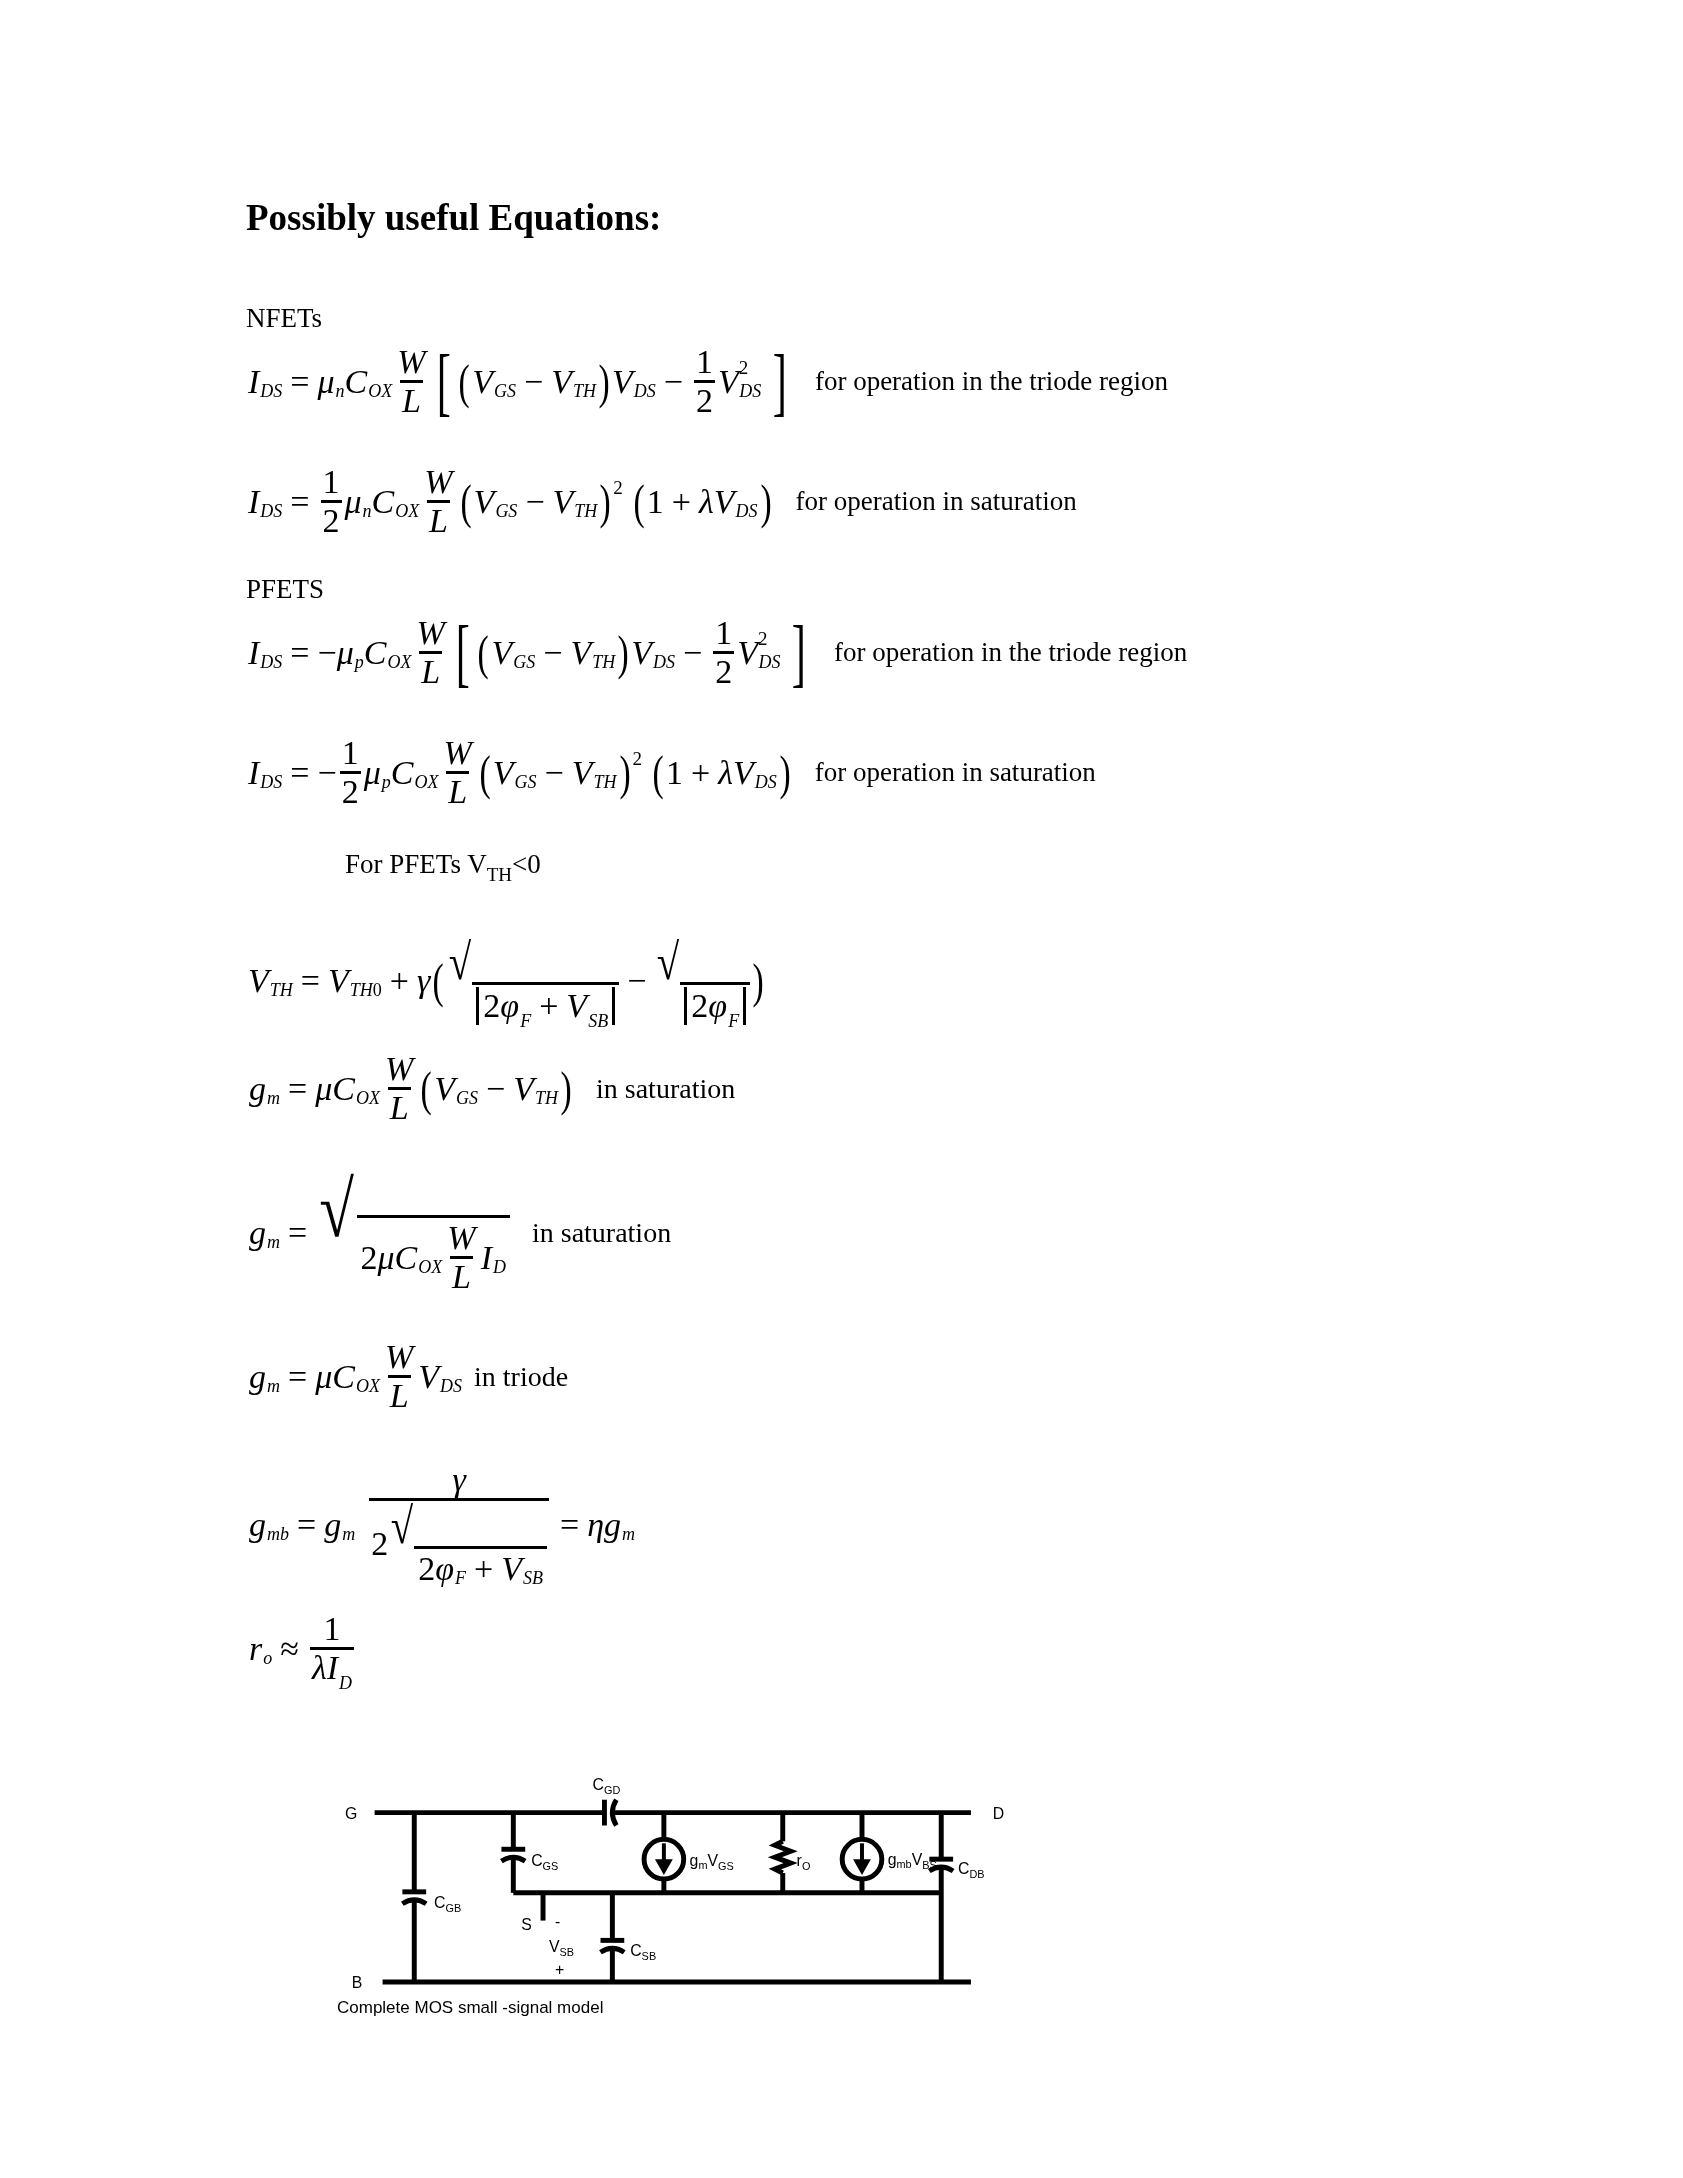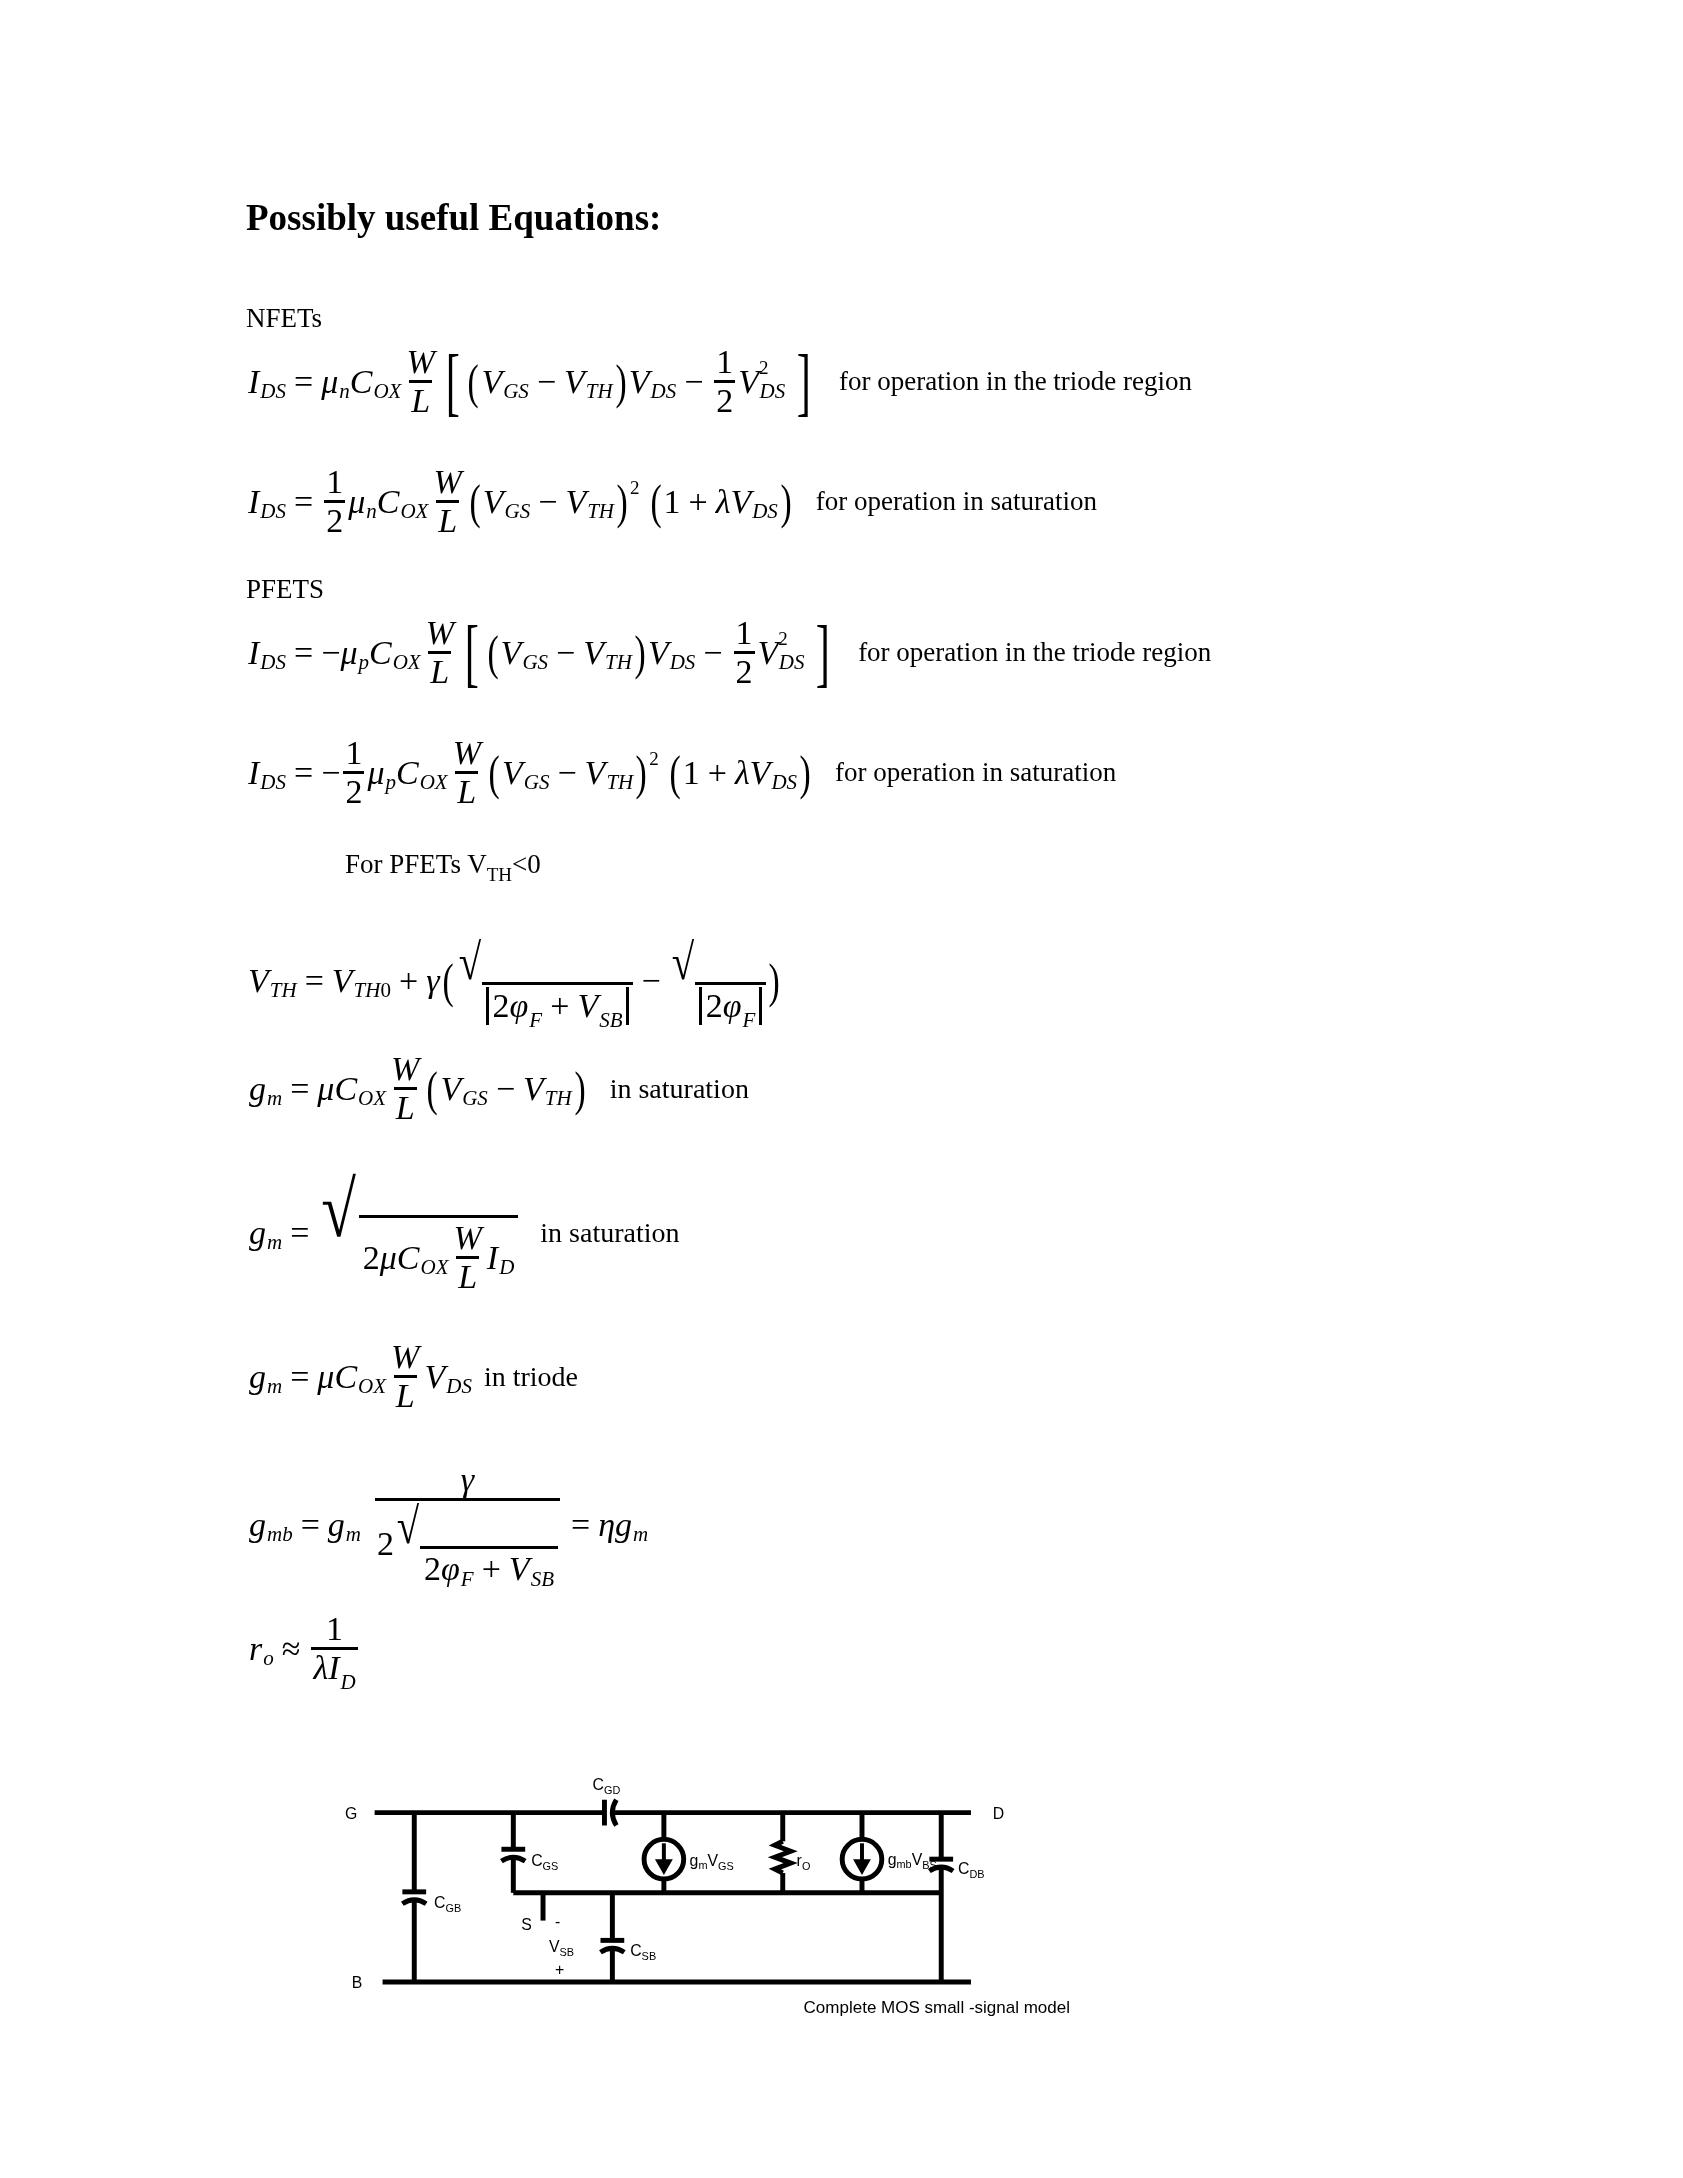--- a/index.html
+++ b/index.html
@@ -4,37 +4,37 @@
 <style>
   html, body { margin: 0; padding: 0; background: #ffffff; }
   body { width: 1683px; height: 2178px; position: relative; overflow: hidden; color: #000; font-family: "Liberation Serif", "DejaVu Serif", serif; }
   .abs { position: absolute; }
   .title { left: 246px; top: 196px; font-size: 37px; font-weight: bold; white-space: nowrap; }
   .section { font-size: 27px; white-space: nowrap; }
   .note { font-size: 27px; white-space: nowrap; }
   .eq { display: flex; align-items: center; white-space: nowrap; font-size: 34px; }
   .m { font-style: italic; }
   .up { font-style: normal; }
-  .sub { font-size: 21px; font-style: italic; position: relative; top: 10px; margin-left: 1px; }
+  .sub { font-size: 18px; font-style: italic; position: relative; top: 10px; margin-left: 1px; }
   .subn { font-size: 19px; position: relative; top: 8px; }
   .sup { font-size: 19px; position: relative; top: -14px; }
   .frac { display: inline-flex; flex-direction: column; align-items: center; vertical-align: middle; margin: 0 3px; }
   .frac .num { line-height: 1.05; padding: 0 2px; }
   .frac .den { line-height: 1.05; padding: 0 2px; border-top: 3px solid #000; }
   .op { margin: 0 8px; font-style: normal; }
   .brk { font-size: 77px; font-weight: 100; line-height: 1; transform: scaleX(0.55); display: inline-block; }
   .par { font-size: 48px; line-height: 1; display: inline-block; transform: scaleX(0.7); }
   .sqrt { display: inline-flex; align-items: stretch; }
   .sqrt .rad { font-size: 51px; line-height: 1; transform: scaleX(0.8); margin-right: -2px; }
   .sqrt .body { border-top: 3px solid #000; padding: 2px 4px 0 4px; display: inline-flex; align-items: center; margin-top: 45px; }
   .abs-bar { border-left: 3px solid #000; border-right: 3px solid #000; padding: 0 4px; }
   .label { font-size: 27px; margin-left: 22px; font-style: normal; text-align: center; }
   .label-lg { font-size: 28px; margin-left: 22px; font-style: normal; }
   .circuit { left: 337px; top: 1762px; }
-  .caption { left: 337px; top: 1998px; width: 733px; text-align: right; font-family: "Liberation Sans", sans-serif; font-size: 17px; }
+  .caption { left: 337px; top: 1998px; width: 733px; text-align: left; font-family: "Liberation Sans", sans-serif; font-size: 17px; }
 </style>
 </head>
 <body>
 
 <div class="abs title">Possibly useful Equations:</div>
 
 <div class="abs section" style="left:246px; top:303px;">NFETs</div>
 
 <div class="abs eq" style="left:248px; top:337px; height:89px;">
   <span class="m">I</span>

